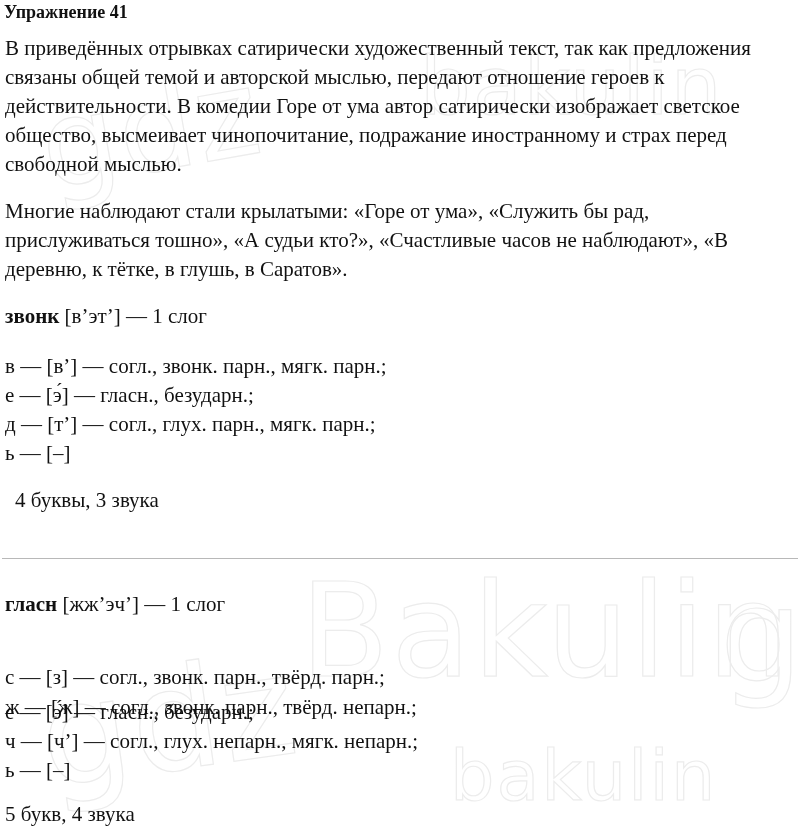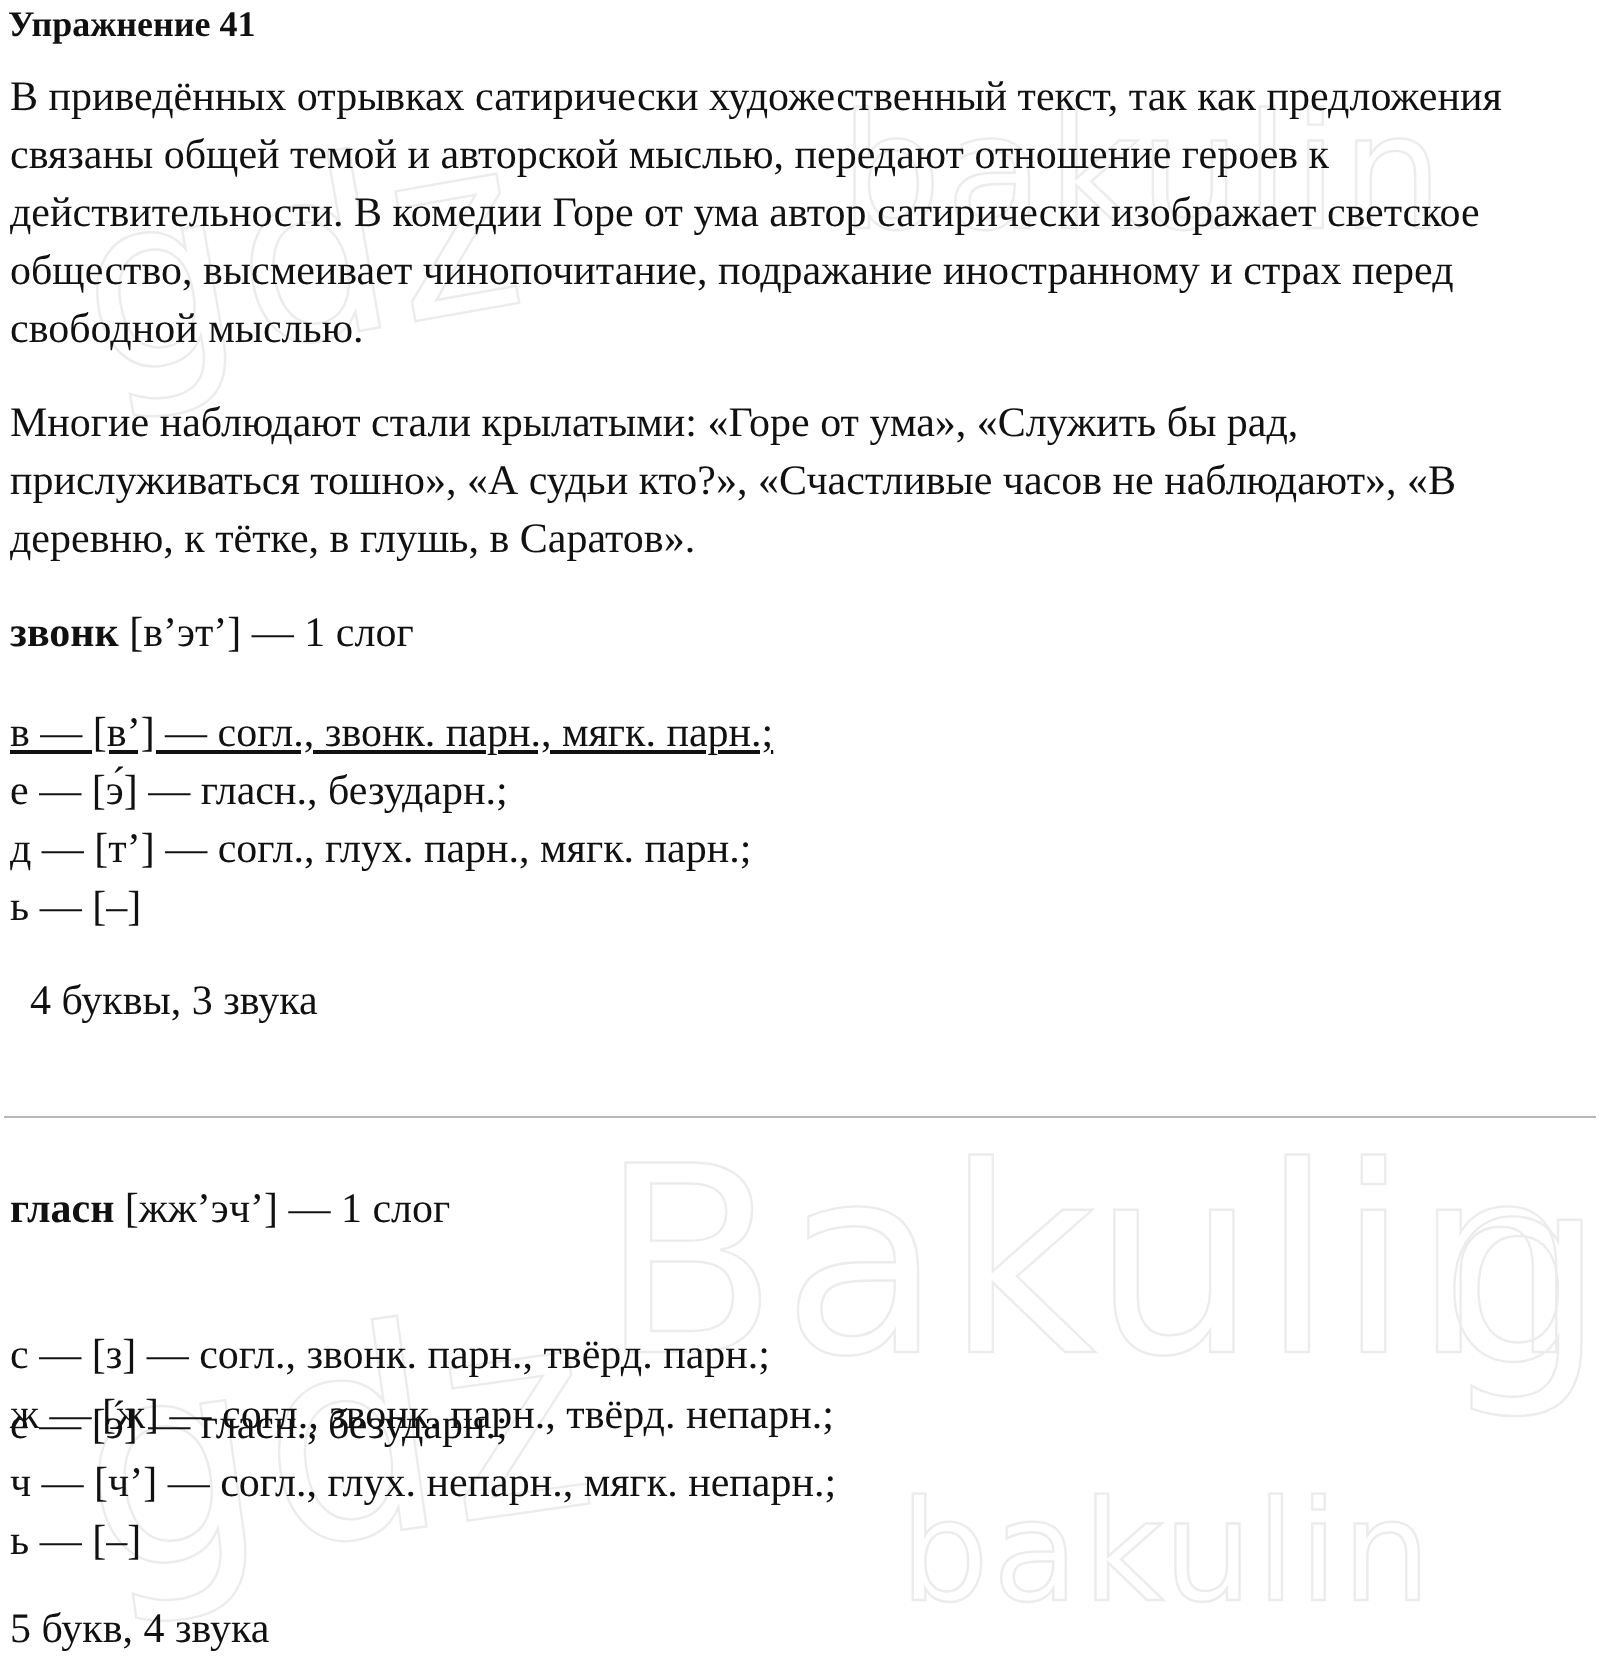--- a/index.html
+++ b/index.html
@@ -87,21 +87,21 @@
     <span>В приведённых отрывках сатирически </span><b>художественный текст</b><span>, так как предложения связаны общей темой и авторской мыслью, передают отношение героев к действительности. В комедии </span><b>Горе от ума</b><span> автор сатирически изображает светское общество, высмеивает чинопочитание, подражание иностранному и страх перед свободной мыслью.</span>
   </p>
 
   <p class="para" style="top:197px;">
     <span>Многие наблюдают стали крылатыми: </span><b>«Горе от ума»</b><span>, </span><b>«Служить бы рад, прислуживаться тошно»</b><span>, </span><b>«А судьи кто?»</b><span>, </span><b>«Счастливые часов не наблюдают»</b><span>, </span><b>«В деревню, к тётке, в глушь, в Саратов»</b><span>.</span>
   </p>
 
   <div class="line" style="top:302px;">
     <b>звонк</b><span> [в’эт’] — 1 слог</span>
   </div>
-  <div class="line" style="top:352px;text-decoration:underline;">в — [в’] — согл., звонк. парн., мягк. парн.;</div>
+  <div class="line" style="top:352px;">в — [в’] — согл., звонк. парн., мягк. парн.;</div>
   <div class="line" style="top:381px;">е — [э́] — гласн., безударн.;</div>
   <div class="line" style="top:410px;">д — [т’] — согл., глух. парн., мягк. парн.;</div>
   <div class="line" style="top:439px;">ь — [–]</div>
   <div class="line" style="top:486px;margin-left:10px;">4 буквы, 3 звука</div>
 
   <div class="separator"></div>
 
   <div class="line" style="top:590px;">
     <b>гласн</b><span> [жж’эч’] — 1 слог</span>
   </div>

